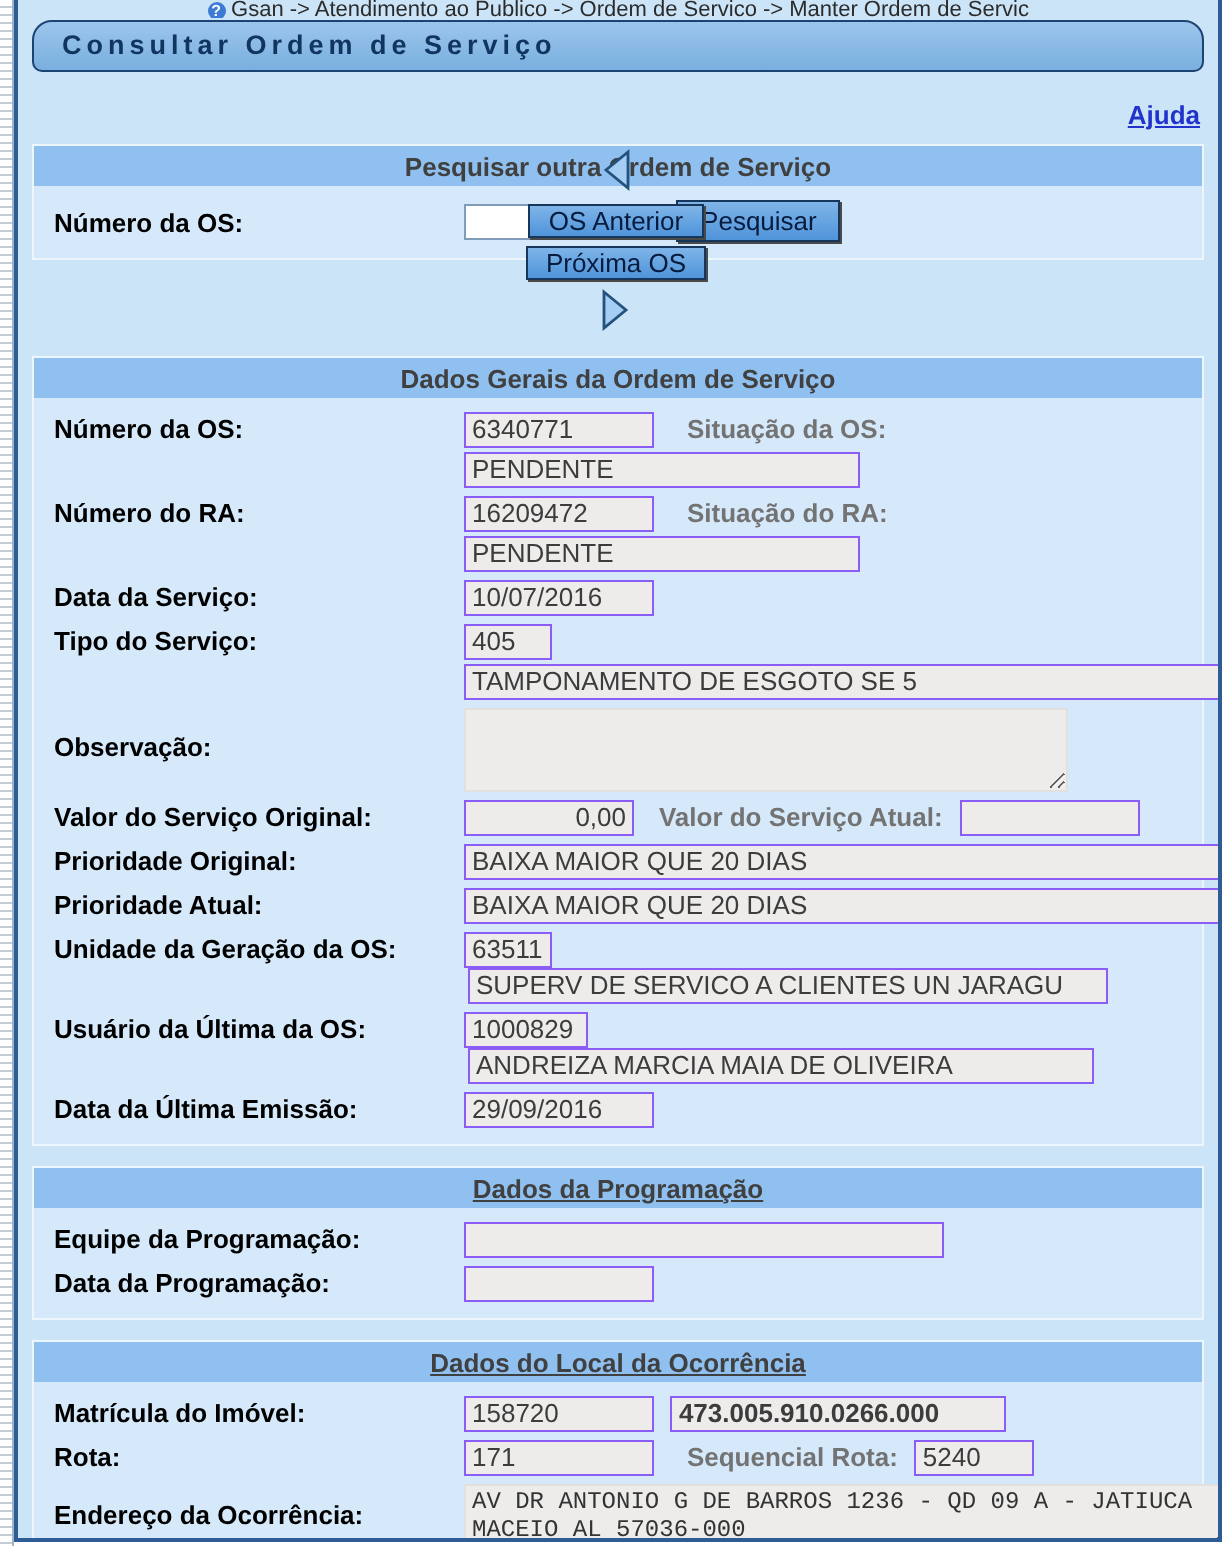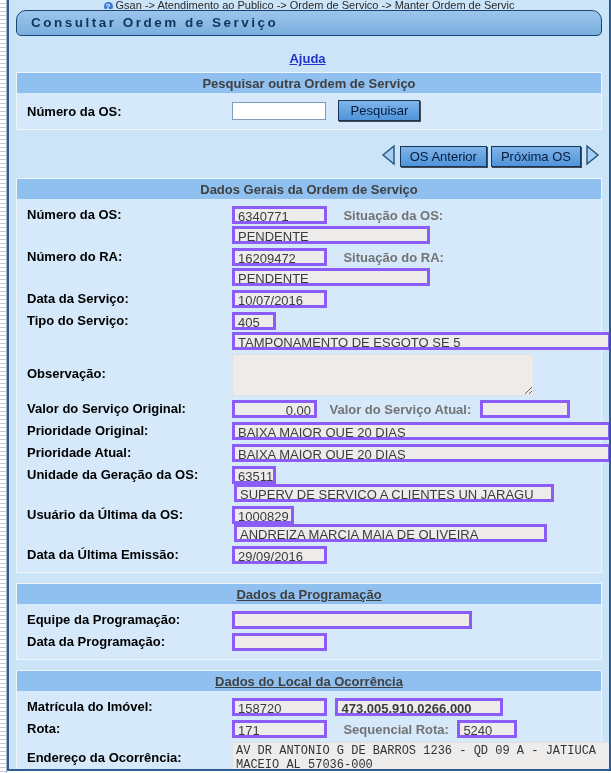--- a/index.html
+++ b/index.html
@@ -36,36 +36,36 @@
   .crumb-link { text-decoration: underline; }
   
   .titlebox {
     margin: 1px 1px 0 1px; height: 26px; line-height: 24px;
     background: linear-gradient(#9cc5ec, #79afdf);
     border: 1px solid #1c4473;
     border-radius: 10px 10px 5px 5px;
     color: #10355f; font-size: 13.5px; font-weight: bold; letter-spacing: 2.5px;
     padding-left: 14px;
   }
-  .helprow { text-align: center; margin: 13px 3px 7px 0; height: 16px; }
+  .helprow { text-align: right; margin: 13px 3px 7px 0; height: 16px; }
   .helprow a { color: #2233cc; font-size: 13px; font-weight: bold; text-decoration: underline; cursor: pointer; }
   
   .section { border: 1px solid #eef6fd; margin: 0 1px 10px 1px; }
   .section-header {
     background: #8fc0f0; text-align: center; font-size: 13px; font-weight: bold;
     color: #404040; padding: 3px 0 2px 0;
   }
   .section-header.linkstyle span { text-decoration: underline; cursor: pointer; }
   .section-body { background: #d5e9fa; padding: 5px 4px 6px 4px; }
   .row { display: flex; align-items: flex-start; padding: 2px 0 2px 6px; }
   .lbl { width: 189px; flex: 0 0 189px; font-size: 13px; font-weight: bold; color: #000; padding-top: 1px; }
   .val { flex: 1; padding-left: 16px; }
   .inlbl { font-size: 13px; font-weight: bold; color: #737373; margin-left: 12px; }
   .field {
-    display: inline-block; background: #edeceb; border: 3px solid #8b5cf6;
+    display: inline-block; background: #edeceb; border: 1px solid #8b5cf6;
     height: 18px; line-height: 16px; font-size: 13px; color: #3c3c3c;
     padding: 0 3px; vertical-align: top; white-space: nowrap; overflow: hidden;
   }
   .field.right { text-align: right; }
   .w95  { width: 95px; }
   .w198 { width: 198px; }
   .w55  { width: 44px; }
   .w62  { width: 62px; }
   .wide { width: 379px; }
   .w318 { width: 320px; }
@@ -77,21 +77,21 @@
   .w60  { width: 60px; }
   .line2 { margin-top: 2px; }
   textarea.ta {
     background: #edeceb; border: 1px solid #e2e1df; resize: both;
     font-family: "Liberation Mono", "DejaVu Sans Mono", monospace;
     font-size: 12px; color: #333; padding: 1px 3px; display: block;
   }
   .ta-obs { width: 302px; height: 42px; }
   .ta-addr { width: 379px; height: 36px; }
   
-  .navrow { display: flex; justify-content: flex-end; align-items: center; margin: 14px 2px 10px 0; gap: 4px; height: 24px; }
+  .navrow { display: flex; justify-content: flex-end; align-items: center; margin: 14px 2px 10px 0; gap: 4px; height: 24px; flex-direction: column; }
   .btn {
     font-family: "Liberation Sans", sans-serif;
     background: linear-gradient(#7fb4e8, #4f94da);
     border: 1px solid #16365c; box-shadow: 1px 1px 0 #4a4a4a;
     color: #071c3d; font-size: 13px; height: 21px; padding: 0 9px; cursor: pointer;
   }
   .arrow-btn { background: none; border: none; padding: 0; cursor: pointer; height: 24px; }
   input.txt { width: 94px; height: 18px; border: 1px solid #7f9db9; background: #fff; font-size: 13px; padding: 0 2px; }
 </style>
 </head>

